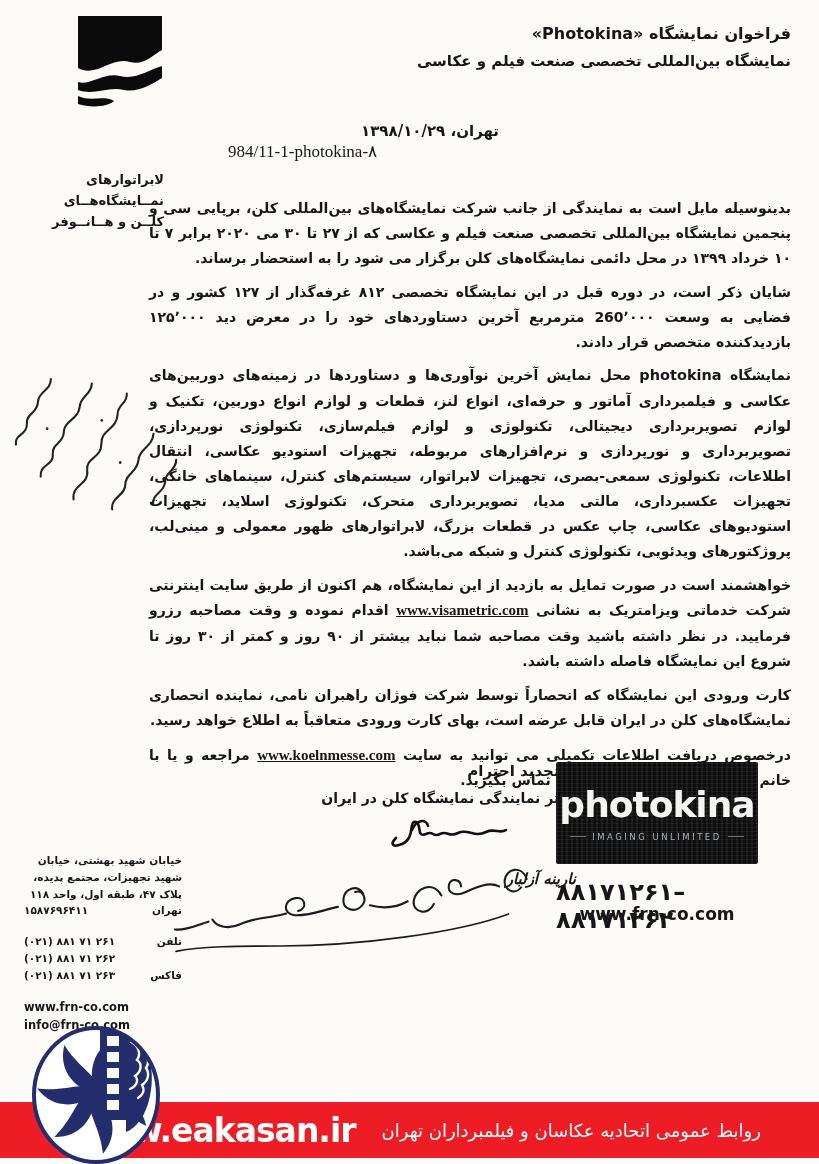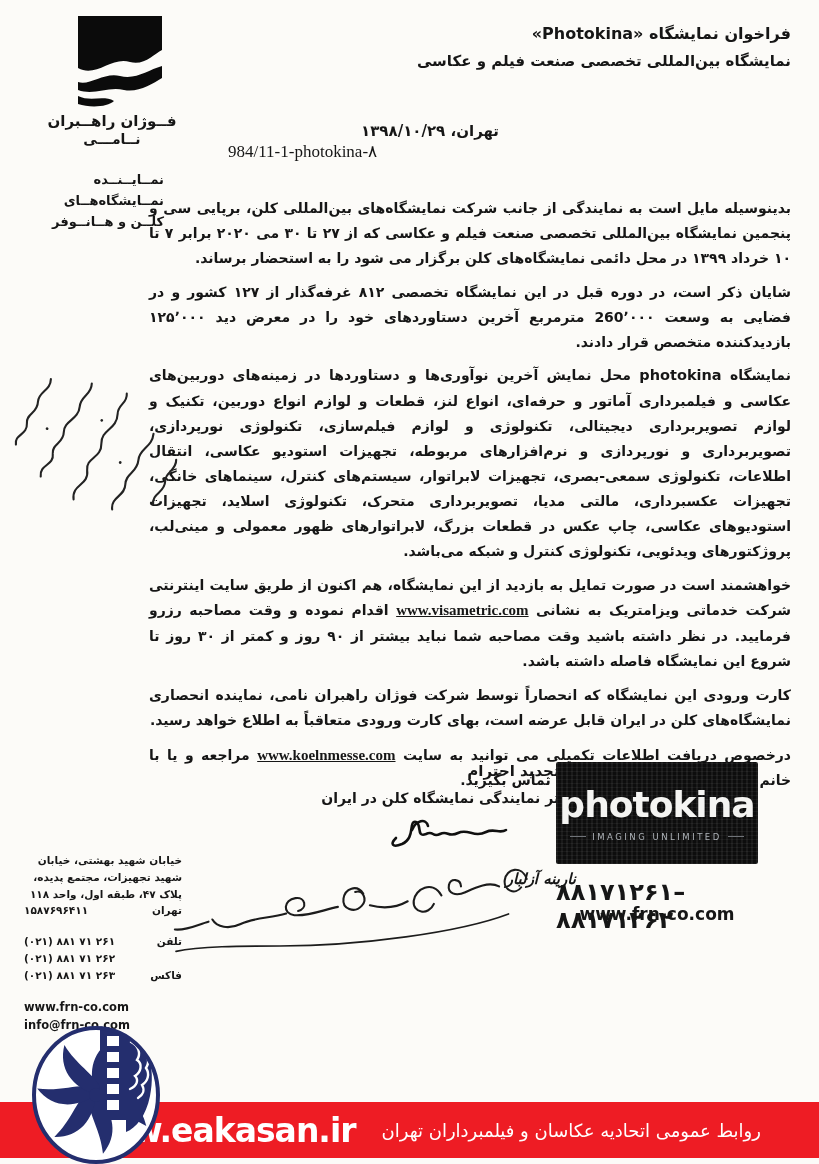--- a/index.html
+++ b/index.html
@@ -71,26 +71,22 @@
 <div id="page">
 
   <div class="logo-black">
     <svg width="84" height="94" viewBox="0 0 84 94">
       <rect width="84" height="94" fill="#0b0b0b"></rect>
       <path d="M0,52 C18,62 34,40 52,46 C66,50 76,38 84,34 L84,50 C70,54 58,64 42,60 C26,56 12,70 0,66 Z" fill="#fcfbf8"></path>
       <path d="M0,74 C16,80 30,70 46,74 C60,77 74,68 84,62 L84,94 L0,94 Z" fill="#fcfbf8"></path>
       <path d="M0,80 C12,86 26,79 36,85 C30,91 12,92 0,88 Z" fill="#0b0b0b"></path>
     </svg>
   </div>
-  <div class="company-name">
-    <div class="l1">فــوژان راهــبران</div>
-    <div class="l2">نــامـــی</div>
-  </div>
   <div class="tagline">
-    <div>نمــایــنــده</div>
+    <div>لابراتوارهای</div>
     <div>نمــایشگاه‌هــای</div>
     <div>کلــن و هــانــوفر</div>
   </div>
 
   <div class="header-title">
     <div class="t1">فراخوان نمایشگاه «Photokina»</div>
     <div class="t2">نمایشگاه بین‌المللی تخصصی صنعت فیلم و عکاسی</div>
   </div>
   <div class="dateline">تهران، ۱۳۹۸/۱۰/۲۹</div>
   <div class="refline">984/11-1-photokina-۸</div>

